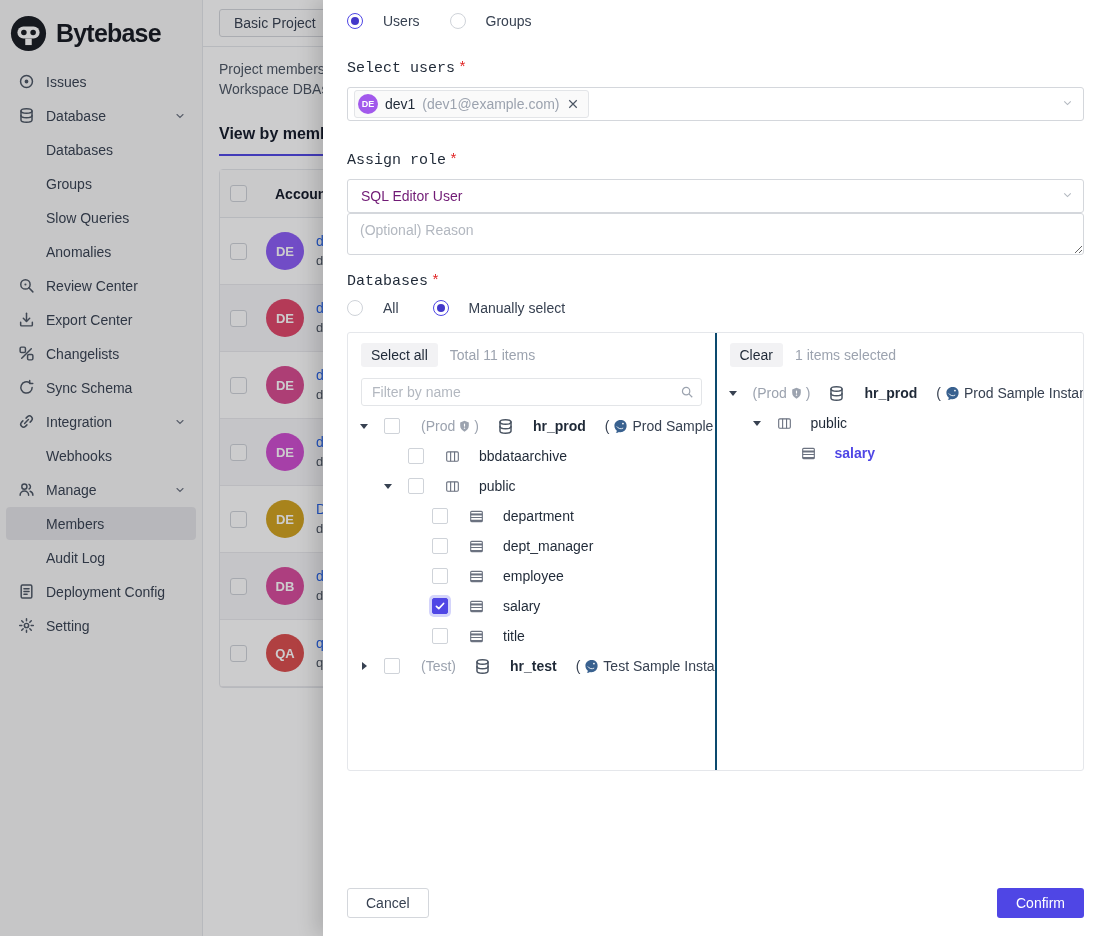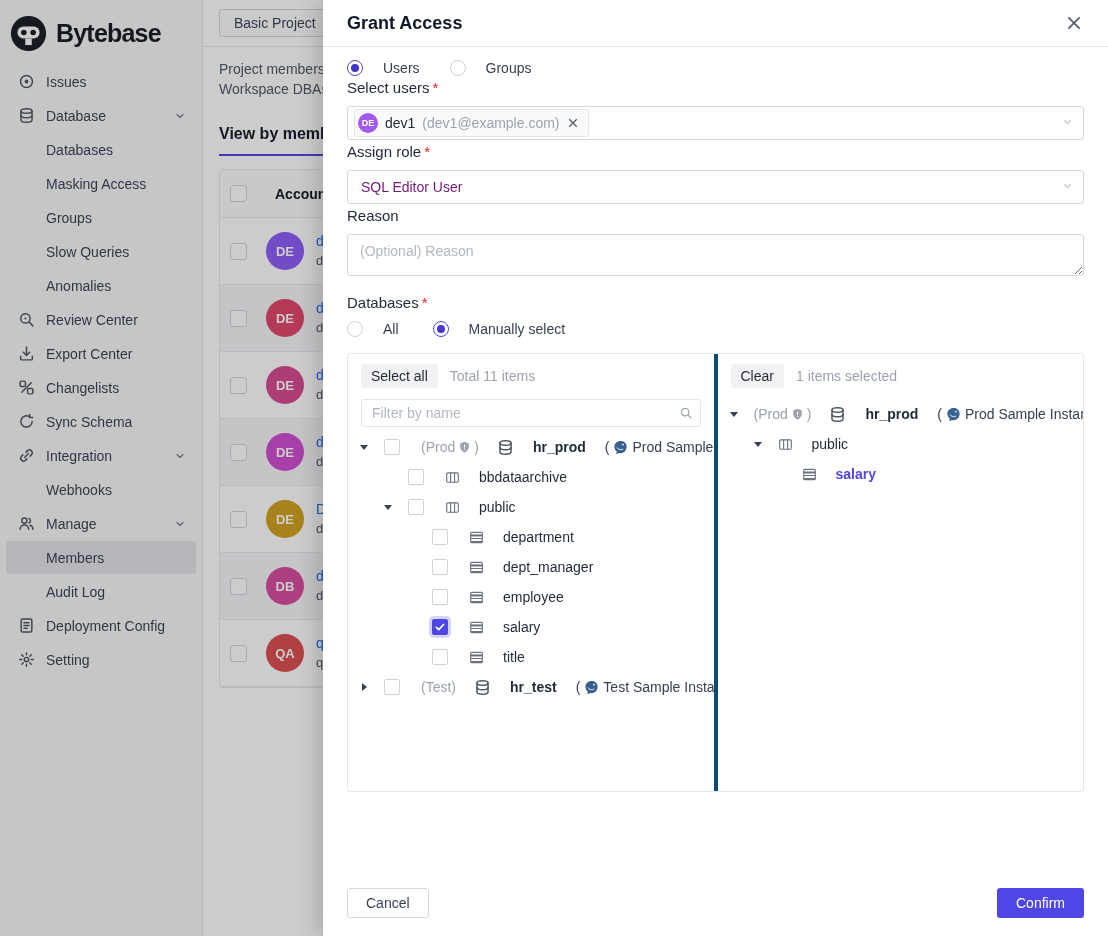--- a/index.html
+++ b/index.html
@@ -49,41 +49,41 @@
   .close-btn { width:20px; height:20px; display:flex; align-items:center; justify-content:center; cursor:pointer; }
   .modal-body { flex:1; padding:13px 24px 0 24px; overflow:hidden; }
 
   .radio-row { display:flex; align-items:center; gap:30px; }
   .radio-opt { display:flex; align-items:center; gap:20px; font-size:14px; color:#374151; cursor:pointer; }
   .radio { width:16px; height:16px; border-radius:50%; border:1px solid #cfd3d9; background:#fff; position:relative; flex:none; }
   .radio.sel { border:1.5px solid #4f46e5; }
   .radio.sel::after { content:""; position:absolute; left:50%; top:50%; width:8px; height:8px;
     margin:-4px 0 0 -4px; border-radius:50%; background:#4338ca; }
 
-  .fld-label { margin:3px 0 10px 0; font-size:15px; font-weight:500; color:#1f2937; }
+  .fld-label { margin:31px 0 10px 0; font-size:15px; font-weight:500; color:#1f2937;font-family:Liberation Mono, monospace; }
   .fld-label .req { color:#e02424; margin-left:3px; }
   .select-box { height:34px; border:1px solid #d4d7dc; border-radius:3px; position:relative;
     display:flex; align-items:center; padding:0 30px 0 6px; background:#fff; cursor:pointer; }
   .select-chevron { position:absolute; right:9px; top:50%; transform:translateY(-50%); }
   .user-chip { display:inline-flex; align-items:center; gap:7px; border:1px solid #e3e5e8; background:#fafafa;
     border-radius:3px; padding:3px 9px 3px 3px; }
   .chip-avatar { width:20px; height:20px; border-radius:50%; background:#a259ec; color:#fff;
     font-size:9px; font-weight:700; display:flex; align-items:center; justify-content:center; }
   .chip-name { font-size:14px; color:#1f2937; }
   .chip-email { font-size:14px; color:#9ca3af; }
   .chip-x { display:flex; align-items:center; cursor:pointer; }
   .role-text { font-size:14px; color:#701a75; padding-left:7px; }
 
   textarea.reason { width:100%; height:42px; border:1px solid #d4d7dc; border-radius:3px; resize:vertical;
     font-family:"Liberation Sans", sans-serif; font-size:14px; color:#1f2937; padding:8px 12px; outline:none; }
   textarea.reason::placeholder { color:#b3b8c0; }
 
   .picker { margin-top:16px; height:439px; border:1px solid #e5e7eb; border-radius:3px; display:flex; overflow:hidden; }
   .picker-pane { flex:1 1 0; min-width:0; display:flex; flex-direction:column; padding-top:10px; }
-  .picker-pane.left { border-right:4px solid #0c4a6e; }
+  .picker-pane.left { border-right:2px solid #0c4a6e; }
   .pane-toolbar { display:flex; align-items:center; gap:12px; padding:0 13px; flex:none; }
   .chip-btn { background:#f2f2f4; border-radius:3px; padding:4px 10px; font-size:14px; color:#1f2937; cursor:pointer; }
   .pane-meta { font-size:14px; color:#9ca3af; }
   .filter-wrap { position:relative; margin:11px 13px 3px 13px; flex:none; }
   .filter-input { width:100%; height:28px; border:1px solid #e3e5e8; border-radius:3px; padding:0 30px 0 10px;
     font-size:14px; color:#374151; outline:none; font-family:"Liberation Sans", sans-serif; }
   .filter-input::placeholder { color:#b3b8c0; }
   .filter-icon { position:absolute; right:8px; top:50%; transform:translateY(-50%); display:flex; }
   .tree { flex:1; overflow:hidden; padding-top:2px; }
   .tree-row { height:30px; display:flex; align-items:center; font-size:14px; white-space:nowrap; overflow:hidden;gap:12px; }
@@ -148,23 +148,20 @@
             <span style="display:flex;">
               <svg width="12" height="12" viewBox="0 0 16 16" fill="none" stroke="#6b7280" stroke-width="1.5" stroke-linecap="round">
                 <path d="M4 6l4 4 4-4"></path>
               </svg>
             </span>
           </div>
           <div class="nav-item sub">
             <span>Databases</span>
           </div>
           <div class="nav-item sub">
-            <span>Masking Access</span>
-          </div>
-          <div class="nav-item sub">
             <span>Groups</span>
           </div>
           <div class="nav-item sub">
             <span>Slow Queries</span>
           </div>
           <div class="nav-item sub">
             <span>Anomalies</span>
           </div>
           <div class="nav-item">
             <span class="ni-icon">
@@ -342,28 +339,20 @@
               </div>
             </div>
         </div>
       </div>
     </div>
   </div>
 
   <div class="overlay"></div>
 
   <div class="modal">
-    <div class="modal-header">
-      <span class="modal-title">Grant Access</span>
-      <span class="close-btn">
-        <svg width="18" height="18" viewBox="0 0 16 16" fill="none" stroke="#4b5563" stroke-width="1.4">
-          <path d="M3 3l10 10M13 3L3 13"></path>
-        </svg>
-      </span>
-    </div>
 
     <div class="modal-body">
       <div class="radio-row" id="member-type-radios">
           <span class="radio-opt">
             <span class="radio sel"></span>
             <span>Users</span>
           </span>
           <span class="radio-opt">
             <span class="radio"></span>
             <span>Groups</span>
@@ -396,21 +385,20 @@
       </div>
       <div class="select-box">
         <span class="role-text">SQL Editor User</span>
         <span class="select-chevron">
           <svg width="13" height="13" viewBox="0 0 16 16" fill="none" stroke="#b3b8c0" stroke-width="1.4">
               <path d="M4 6.5l4 4 4-4"></path>
             </svg>
         </span>
       </div>
 
-      <div class="fld-label">Reason</div>
       <textarea class="reason" placeholder="(Optional) Reason" style=""></textarea>
 
       <div class="fld-label" style="margin-top:14px;">
         <span>Databases</span><span class="req">*</span>
       </div>
       <div class="radio-row" id="db-scope-radios" style="gap:34px;">
           <span class="radio-opt">
             <span class="radio"></span>
             <span>All</span>
           </span>

